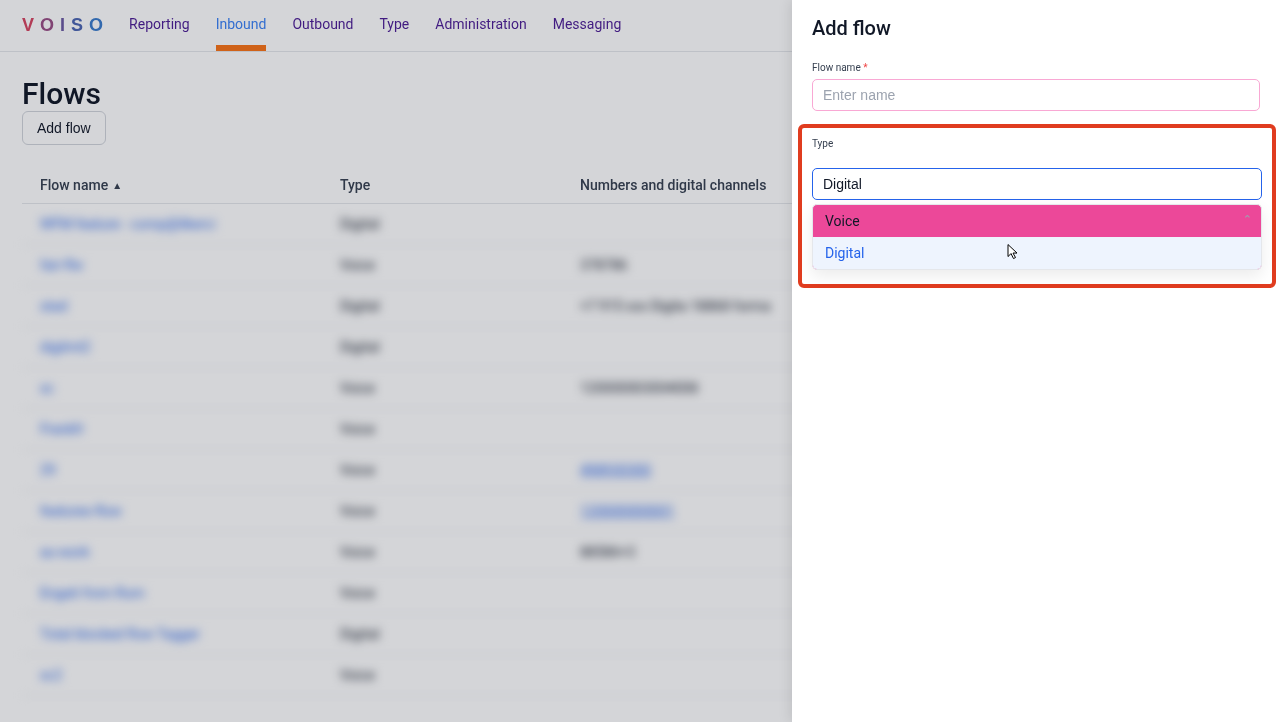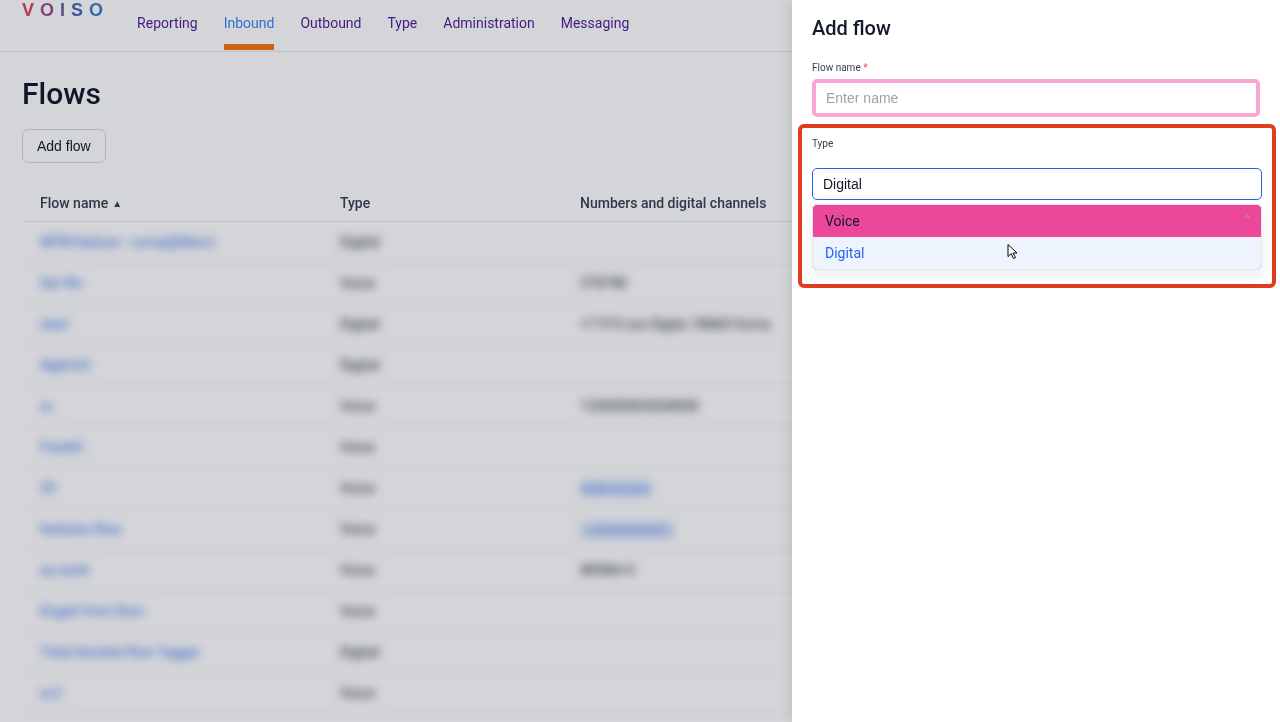--- a/index.html
+++ b/index.html
@@ -17,24 +17,24 @@
 
   
   .page {
     width: 100%;
     height: 100%;
     position: relative;
   }
   .topbar {
     height: 52px;
     display: flex;
-    align-items: flex-start;
+    align-items: center;
     padding: 0 22px;
     border-bottom: 1px solid #e5e7eb;
-    gap: 28px;
+    gap: 20px;
   }
   .logo {
     font-family: Arial, sans-serif;
     font-weight: 700;
     letter-spacing: 6px;
     font-size: 18px;
   }
   .logo .l1 { color:#d64561;}
   .logo .l2 { color:#9a4f86;}
   .logo .l3 { color:#6c5aa3;}
@@ -50,21 +50,20 @@
     color:#3b82f6;
     border-bottom: 6px solid #f97316;
   }
 
   .content {
     padding: 24px 22px;
   }
   .page-title {
     font-size: 30px;
     font-weight: 500;
-    margin-bottom: 18px;
   }
   .add-flow-btn {
     border: 1px solid #d1d5db;
     background:#fff;
     color:#111827;
     padding: 8px 14px;
     border-radius: 6px;
     cursor:pointer;
     font-size: 14px;
   }
@@ -119,21 +118,21 @@
     margin-bottom: 22px;
   }
   .field-label {
     font-size: 10px;
     color:#374151;
     margin-bottom: 6px;
   }
   .req { color:#ef4444; }
   .text-input {
     width:100%;
-    border:4px solid #f9a8d4;
+    border:1px solid #f9a8d4;
     border-radius:5px;
     padding: 7px 10px;
     font-size:14px;
     color:#111827;
   }
   .text-input::placeholder { color:#9ca3af; }
 
   
   .highlight-box {
     position:absolute;

